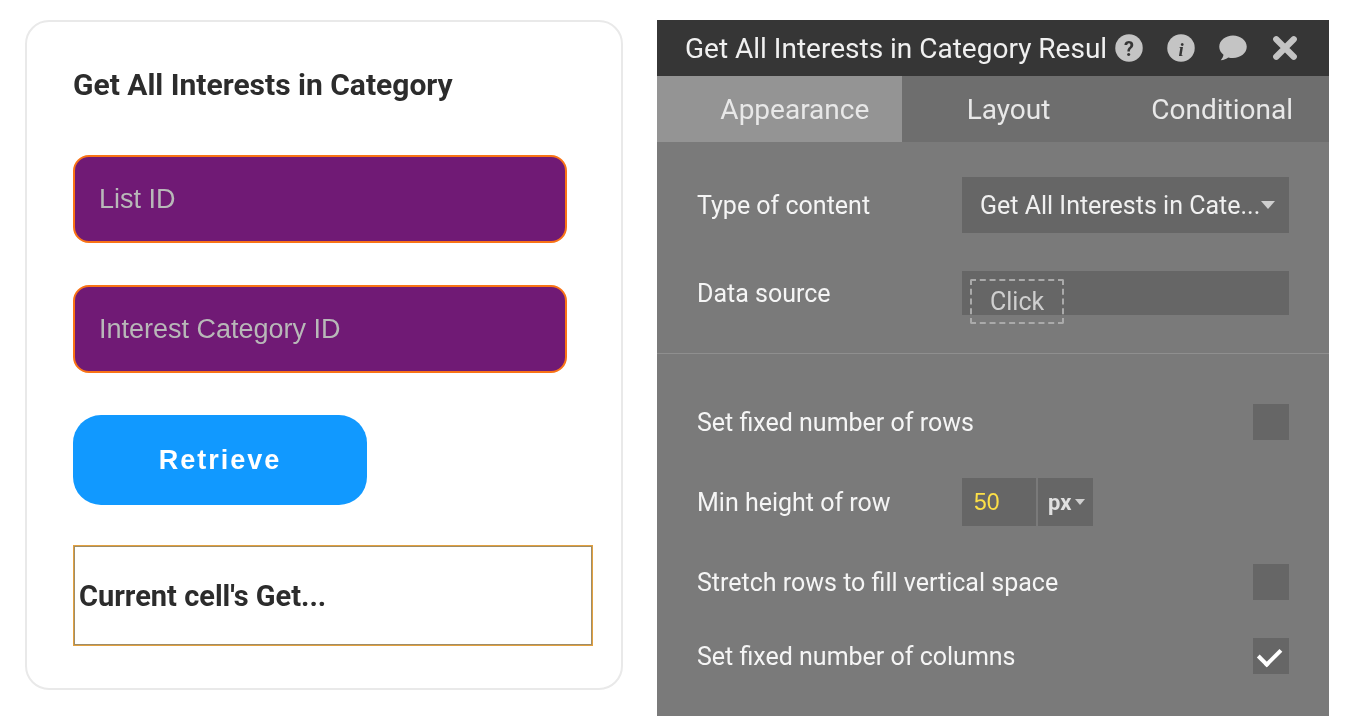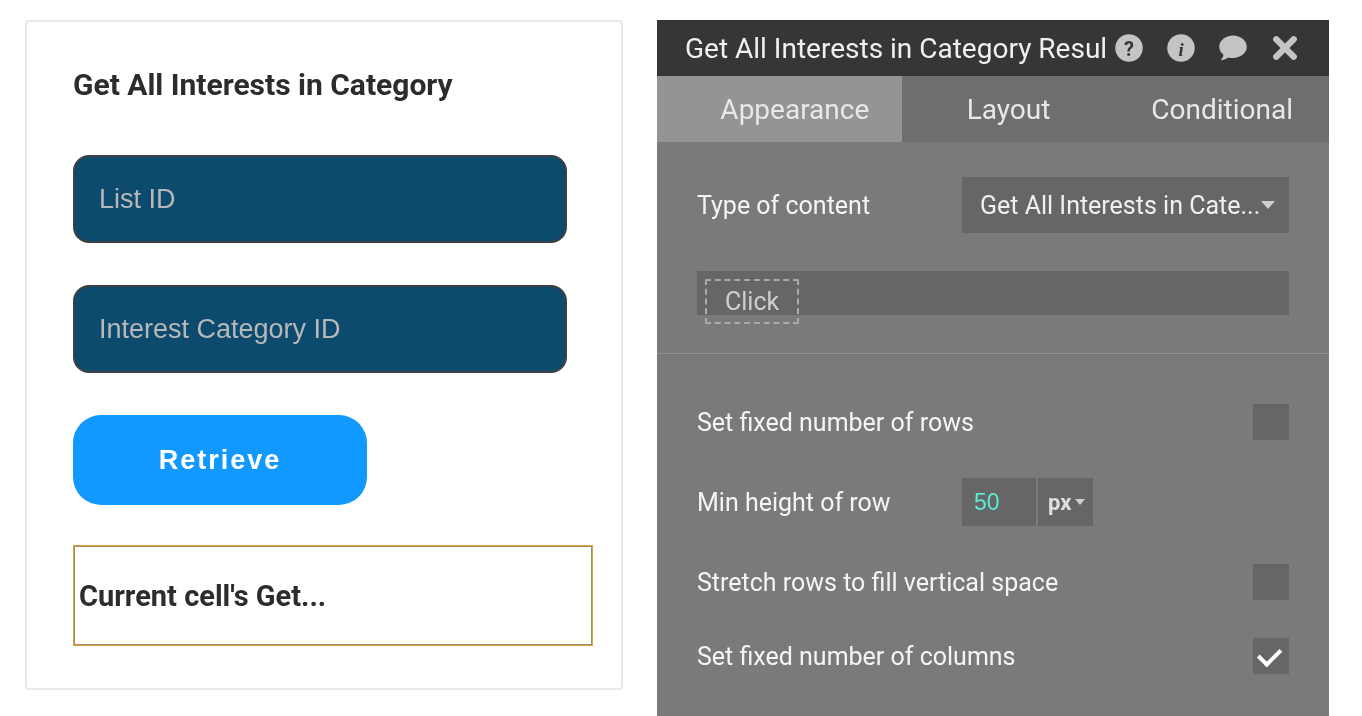--- a/index.html
+++ b/index.html
@@ -16,41 +16,41 @@
       position: relative;
     }
     
     .left-card {
       position: absolute;
       left: 25px;
       top: 20px;
       width: 598px;
       height: 670px;
       border: 2px solid #e9e9e9;
-      border-radius: 4px;
+      border-radius: 24px;
       padding: 45px 46px;
     }
     
     .left-card h1 {
       font-size: 30px;
       font-weight: 700;
       color: #2c2c2c;
       margin-bottom: 53px;
     }
     
     .input-field {
       width: 494px;
       height: 88px;
-      border: 2px solid #404040;
+      border: 2px solid #f97316;
       border-radius: 16px;
       padding: 0 24px;
       font-size: 27px;
       color: #999;
       margin-bottom: 42px;
-      background: #0c4a6e;
+      background: #701a75;
     }
     .input-field::placeholder {
       color: #b8b8b8;
     }
     
     .retrieve-btn {
       width: 294px;
       height: 90px;
       background: #1199ff;
       border: none;
@@ -235,21 +235,21 @@
       border-left: 4px solid #fff;
       border-bottom: 4px solid #fff;
       transform: rotate(-45deg) translateY(-2px);
     }
     
     .num-input {
       width: 74px;
       height: 48px;
       background: #666666;
       border: none;
-      color: #5eead4;
+      color: #fde047;
       font-size: 23px;
       padding: 0 12px;
     }
     .unit-select {
       height: 48px;
       background: #666666;
       color: #e0e0e0;
       font-size: 22px;
       padding: 0 22px 0 10px;
       margin-left: 2px;
@@ -324,20 +324,21 @@
       <div class="prop-label">Type of content</div>
       <div class="prop-control">
         <div class="dropdown-box">
           <span>Get All Interests in Cate...</span>
           <span class="caret"></span>
         </div>
       </div>
     </div>
 
     <div class="prop-row">
+      <div class="prop-label">Data source</div>
       <div class="prop-control">
         <div class="data-source-box">
           <span class="click-chip">Click</span>
         </div>
       </div>
     </div>
 
     <hr class="section-divider">
 
     <div class="prop-row prop-row-wide">

